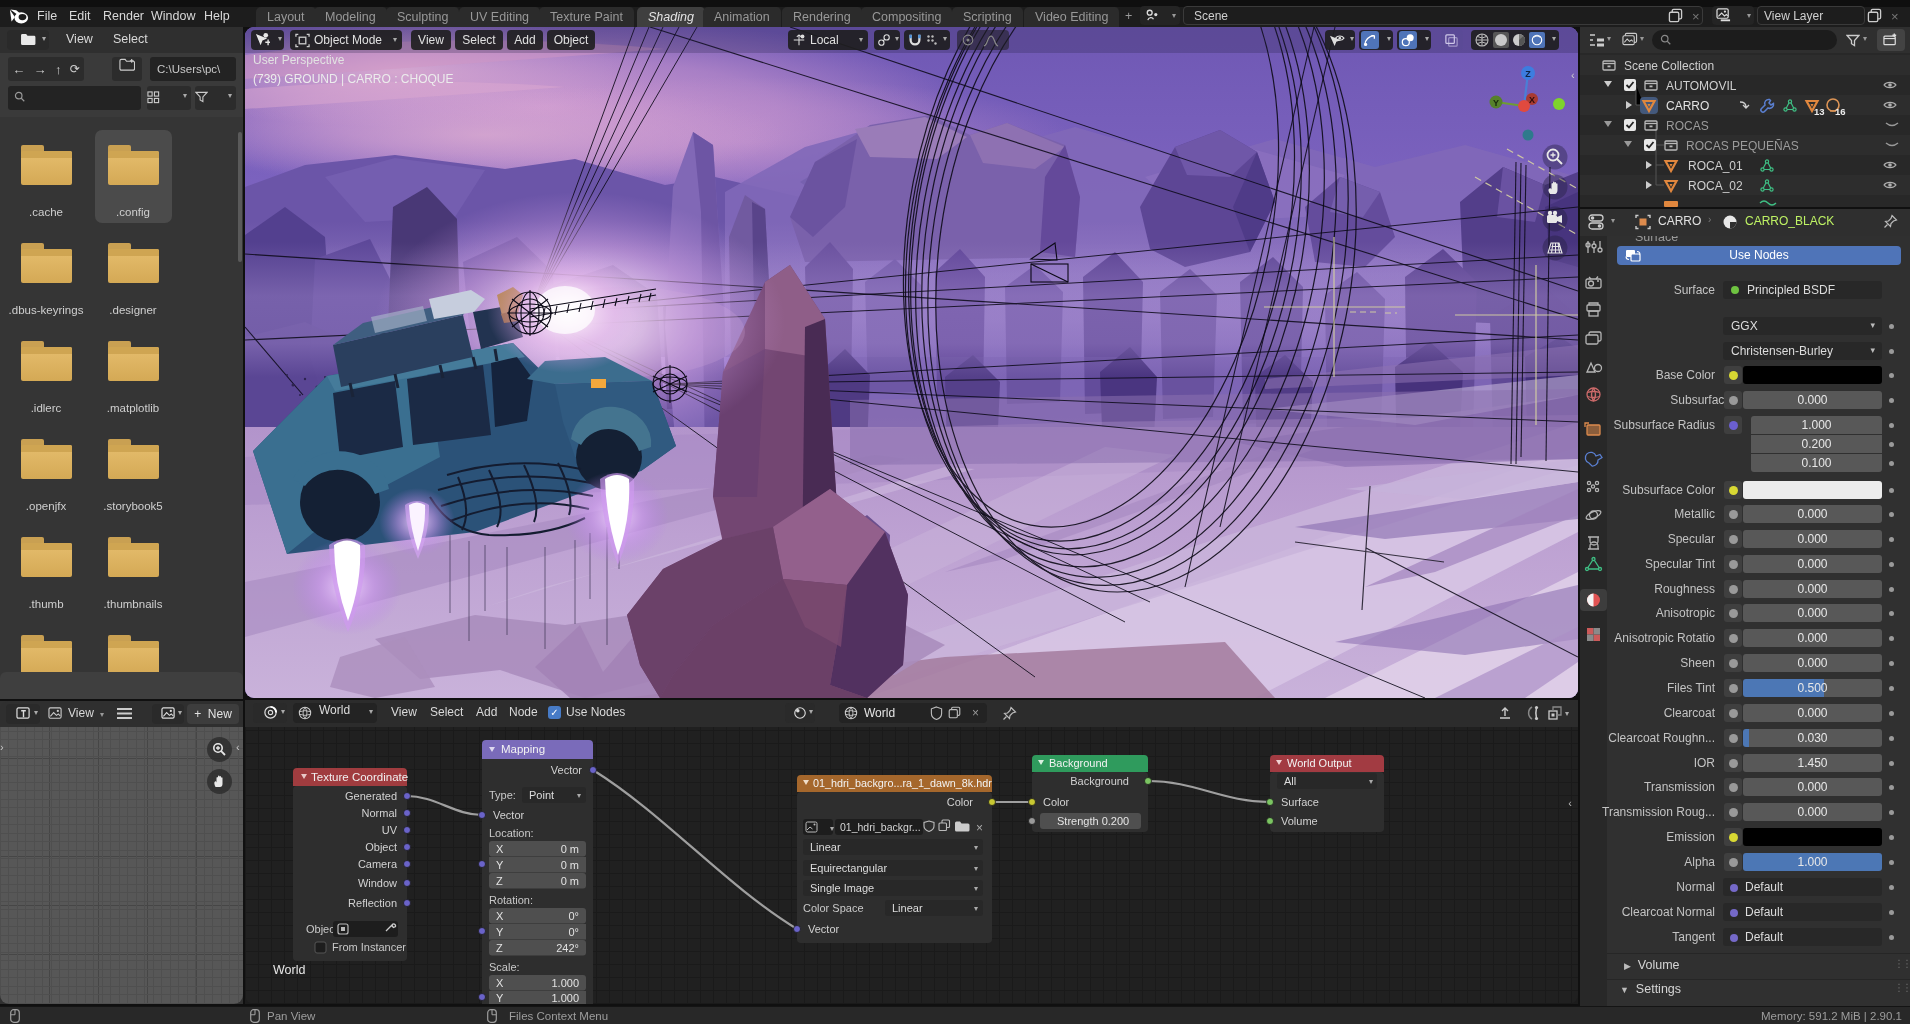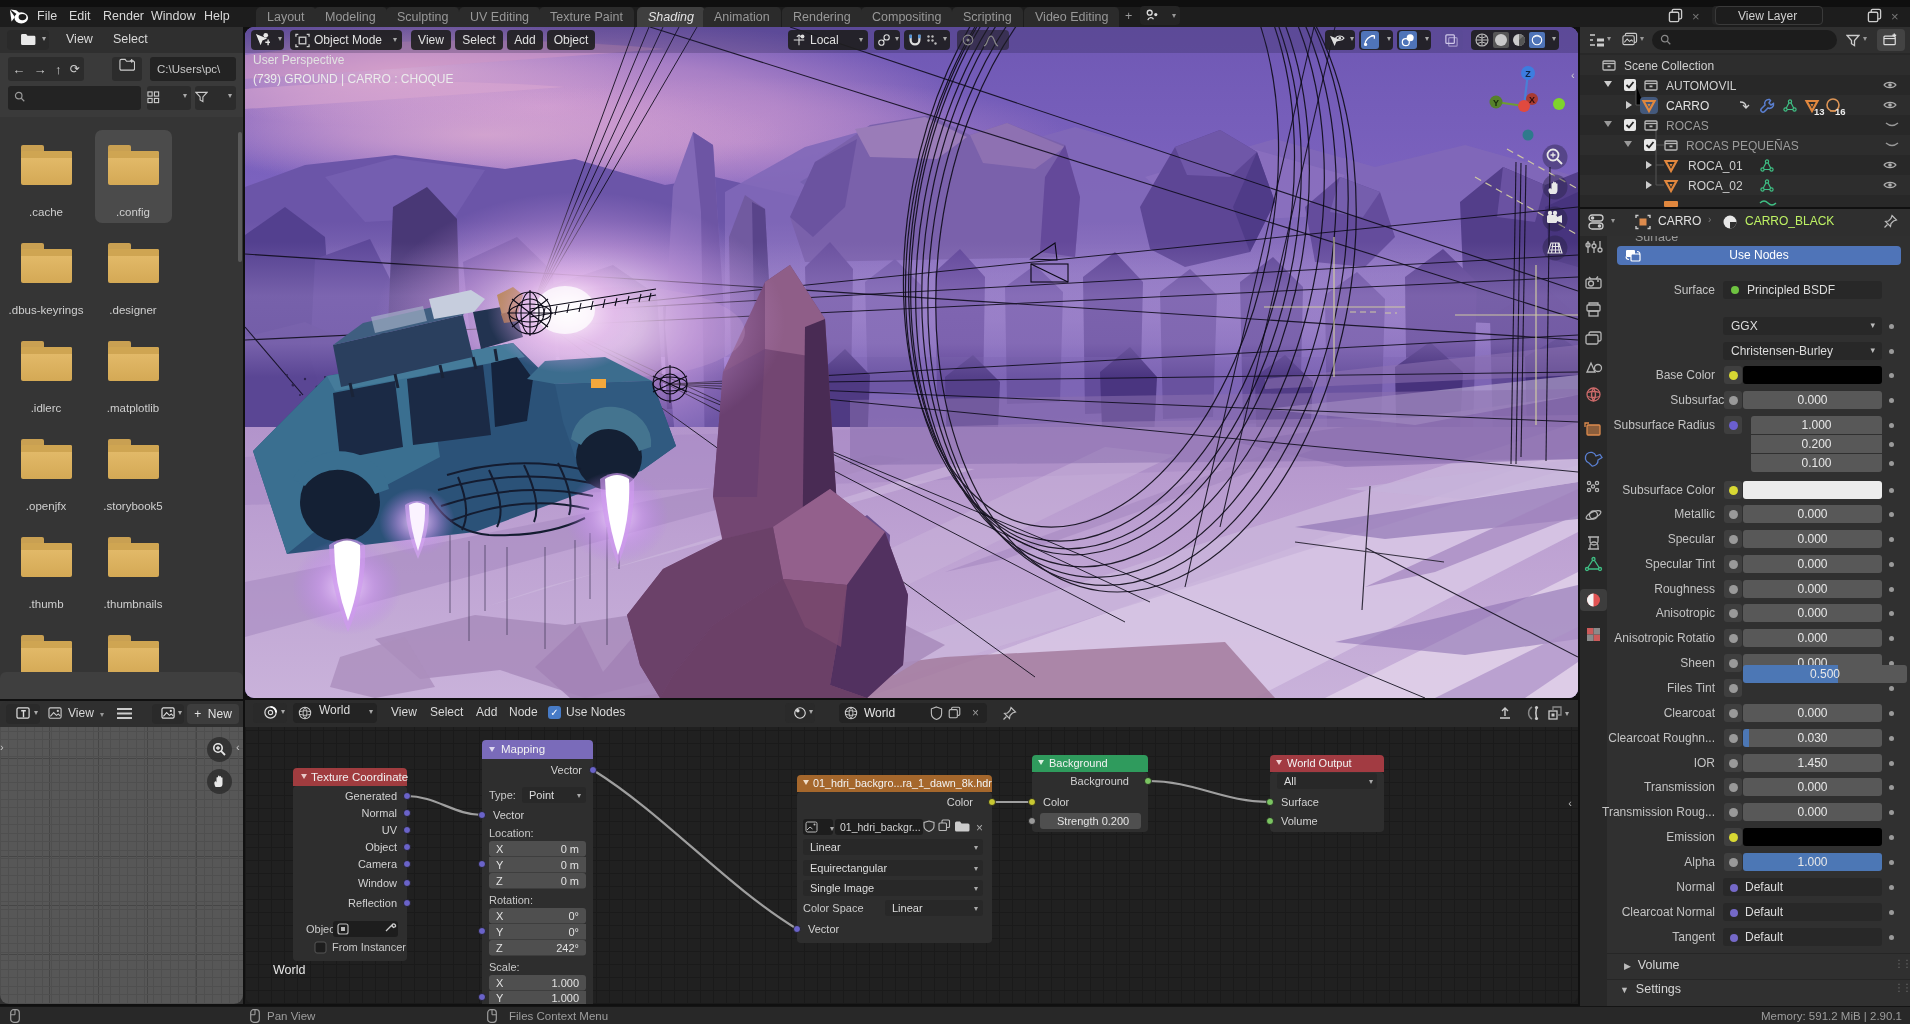--- a/index.html
+++ b/index.html
@@ -75,37 +75,38 @@
 <span class="wtab" style="left:1024px">Video Editing</span>
 <span class="menu" style="left:1125px;color:#9a9a9a">+</span>
 <div class="topfield" style="left:1140px;width:40px;">
  <svg width="15" height="15" style="margin:2px 0 0 5px" viewBox="0 0 16 16">
         <circle cx="5" cy="5" r="2.6" fill="none" stroke="#ddd" stroke-width="1.4"></circle>
         <circle cx="11.5" cy="7" r="1.7" fill="#ddd"></circle>
         <path d="M3 13 C4 9.5 8 9.5 9 12" fill="none" stroke="#ddd" stroke-width="1.4"></path>
       </svg>
  <span style="position:absolute;right:4px;top:0;color:#999;font-size:8px">▾</span>
 </div>
+<div class="topfield" style="left:1183px;width:520px;padding-left:10px;background:#1d1d1d;border:1px solid #3a3a3a">Scene</div>
 <div class="topfield" style="left:1668px;width:20px;background:none">
  <svg width="15" height="15" viewBox="0 0 16 16" style="margin-top:2px">
         <rect x="4.5" y="1.5" width="10" height="10" rx="1.5" fill="none" stroke="#cdcdcd" stroke-width="1.4"></rect>
         <rect x="1.5" y="4.5" width="10" height="10" rx="1.5" fill="#1d1d1d" stroke="#cdcdcd" stroke-width="1.4"></rect>
       </svg>
 </div>
 <span class="menu" style="left:1692px;color:#777;font-size:13px">×</span>
 <div class="topfield" style="left:1712px;width:42px;">
  <svg width="16" height="14" style="margin:2px 0 0 4px" viewBox="0 0 17 15">
         <rect x="1" y="1" width="12" height="10" rx="1.5" fill="none" stroke="#ddd" stroke-width="1.3"></rect>
         <path d="M2.5 9 L6 5.5 L9 8.5 L11 7 L12.5 8.5" fill="none" stroke="#ddd" stroke-width="1.2"></path>
         <circle cx="9.5" cy="3.8" r="1.2" fill="#ddd"></circle>
         <rect x="5" y="12.2" width="10" height="2" fill="#ddd"></rect>
       </svg>
  <span style="position:absolute;right:3px;top:0;color:#999;font-size:8px">▾</span>
 </div>
-<div class="topfield" style="left:1715px;width:108px;padding-left:22px;background:#1d1d1d;border:1px solid #3a3a3a">View Layer</div>
+<div class="topfield" style="left:1757px;width:108px;padding-left:6px;background:#1d1d1d;border:1px solid #3a3a3a">View Layer</div>
 <div class="topfield" style="left:1867px;width:20px;background:none">
  <svg width="15" height="15" viewBox="0 0 16 16" style="margin-top:2px">
         <rect x="4.5" y="1.5" width="10" height="10" rx="1.5" fill="none" stroke="#cdcdcd" stroke-width="1.4"></rect>
         <rect x="1.5" y="4.5" width="10" height="10" rx="1.5" fill="#1d1d1d" stroke="#cdcdcd" stroke-width="1.4"></rect>
       </svg>
 </div>
 <span class="menu" style="left:1891px;color:#777;font-size:13px">×</span>
 </div>
 <div id="files">
 <div class="fhdr">
@@ -917,21 +918,21 @@
 <div class="plabel" style="left:0;top:445px;width:135px">Sheen</div>
 <div class="pdecor" style="left:144px;top:445px">
         <span style="position:absolute;left:4.5px;top:4.5px;width:9px;height:9px;border-radius:50%;background:#999"></span>
       </div>
 <div class="pslider" style="left:163px;top:445px;width:139px">0.000</div>
 <div class="pdot" style="left:309px;top:452px"></div>
 <div class="plabel" style="left:0;top:470px;width:135px">Files Tint</div>
 <div class="pdecor" style="left:144px;top:470px">
         <span style="position:absolute;left:4.5px;top:4.5px;width:9px;height:9px;border-radius:50%;background:#999"></span>
       </div>
-<div class="pslider" style="left:163px;top:456px;width:164px;background:linear-gradient(90deg,#4c77b5 58%,#585858 58%)">0.500</div>
+<div class="pslider" style="left:163px;top:470px;width:139px;background:linear-gradient(90deg,#4c77b5 58%,#585858 58%)">0.500</div>
 <div class="pdot" style="left:309px;top:477px"></div>
 <div class="plabel" style="left:0;top:495px;width:135px">Clearcoat</div>
 <div class="pdecor" style="left:144px;top:495px">
         <span style="position:absolute;left:4.5px;top:4.5px;width:9px;height:9px;border-radius:50%;background:#999"></span>
       </div>
 <div class="pslider" style="left:163px;top:495px;width:139px">0.000</div>
 <div class="pdot" style="left:309px;top:502px"></div>
 <div class="plabel" style="left:0;top:520px;width:135px">Clearcoat Roughn...</div>
 <div class="pdecor" style="left:144px;top:520px">
         <span style="position:absolute;left:4.5px;top:4.5px;width:9px;height:9px;border-radius:50%;background:#999"></span>

